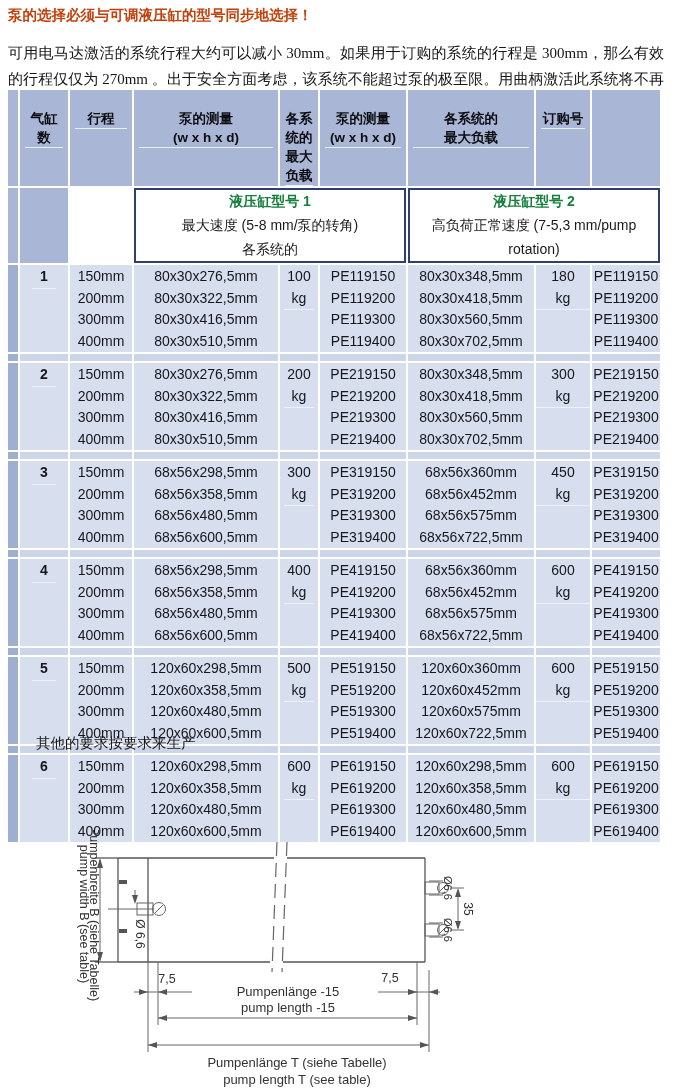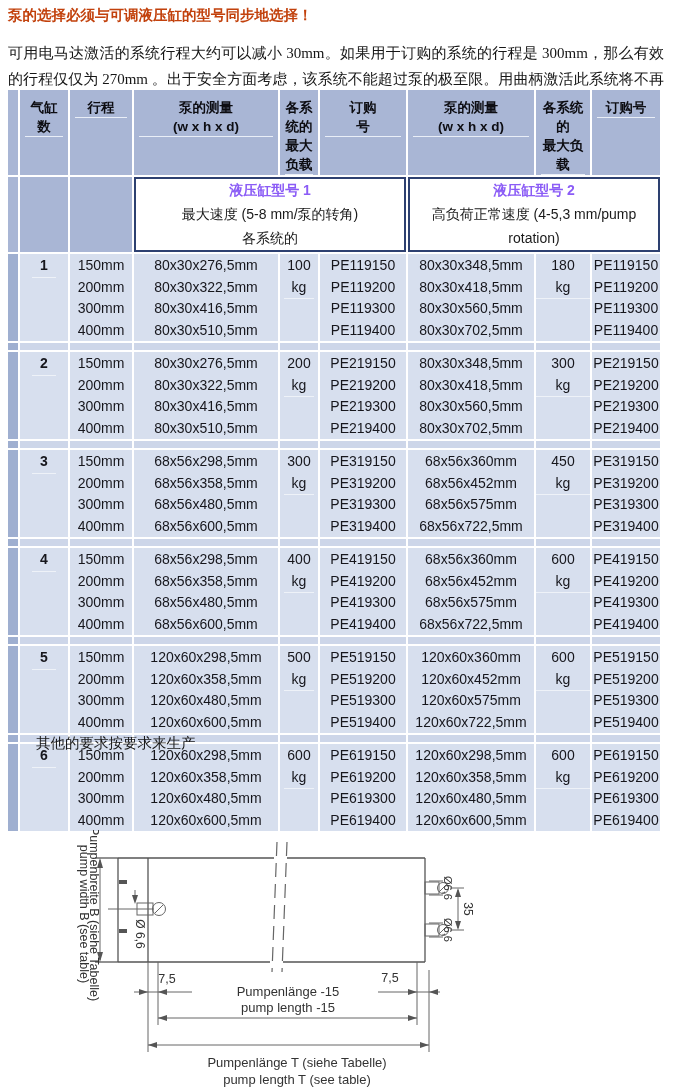--- a/index.html
+++ b/index.html
@@ -13,28 +13,28 @@
         line-height:26px;text-align:justify;}
 
   
   #pump-table{position:absolute;left:8px;top:90px;display:grid;
       grid-template-columns:10px 48px 62px 144px 38px 86px 126px 54px 68px;
       gap:2px;background:#fff;}
   .cell{box-sizing:border-box;}
   .strip{background:#8fa2c8;}
   .strip.data{background:#9fafd0;}
   .th{background:#a9b6d5;min-height:48px;text-align:center;font-size:13.5px;font-weight:bold;
-      color:#0d0d12;padding-top:8px;line-height:19px;}
+      color:#0d0d12;padding-top:19px;line-height:19px;}
   .hl{display:block;margin:0 5px;}
   .u{border-bottom:1px solid #e9eef7;}
   .sub{background:#a9b6d5;min-height:74px;}
   .typebox{background:#ffffff;border:2px solid #2d4070;min-height:70px;display:flex;
       flex-direction:column;justify-content:center;align-items:center;gap:1px;
       font-size:14px;color:#1a1a1a;line-height:23px;}
-  .typebox .red{color:#8b5cf6;font-weight:bold;text-align:right;}
+  .typebox .red{color:#15803d;font-weight:bold;text-align:right;}
   .box1{grid-column:4/7;}
   .box2{grid-column:7/10;}
   .g{background:#d7dfee;min-height:86px;padding-top:1px;display:flex;flex-direction:column;
      align-items:center;font-size:14px;color:#16161c;line-height:21.5px;text-align:center;}
   .g .uln{display:inline-block;border-bottom:1px solid #eef2f8;padding:0 8px;}
   .g.cyl{font-weight:bold;}
   .sep{background:#cdd6e9;height:7px;}
   .sep.strip{background:#9fafd0;}
 
   #footnote{position:absolute;left:36px;top:734px;font-size:14.5px;color:#161616;}
@@ -66,24 +66,20 @@
     </div>
     <div class="cell th">
       <span class="hl">泵的测量</span>
       <span class="hl u">(w x h x d)</span>
     </div>
     <div class="cell th">
       <span class="hl">各系统的</span>
       <span class="hl u">最大负载</span>
     </div>
     <div class="cell th">
-      <span class="hl">订购</span>
-      <span class="hl u">号</span>
-    </div>
-    <div class="cell th">
       <span class="hl">泵的测量</span>
       <span class="hl u">(w x h x d)</span>
     </div>
     <div class="cell th">
       <span class="hl">各系统的</span>
       <span class="hl u">最大负载</span>
     </div>
     <div class="cell th">
       <span class="hl u">订购号</span>
     </div>
@@ -91,21 +87,21 @@
     <div class="cell strip sub"></div>
     <div class="cell sub"></div>
     <div class="cell sub"></div>
     <div class="cell typebox box1">
       <span class="red">液压缸型号 1</span>
       <span>最大速度 (5-8 mm/泵的转角)</span>
       <span>各系统的</span>
     </div>
     <div class="cell typebox box2">
       <span class="red">液压缸型号 2</span>
-      <span>高负荷正常速度 (4-5,3 mm/pump</span>
+      <span>高负荷正常速度 (7-5,3 mm/pump</span>
       <span>rotation)</span>
     </div>
 
     <div class="cell strip data"></div>
     <div class="cell g cyl">
       <span class="uln">1</span>
     </div>
     <div class="cell g">
       <span>150mm</span>
       <span>200mm</span>

